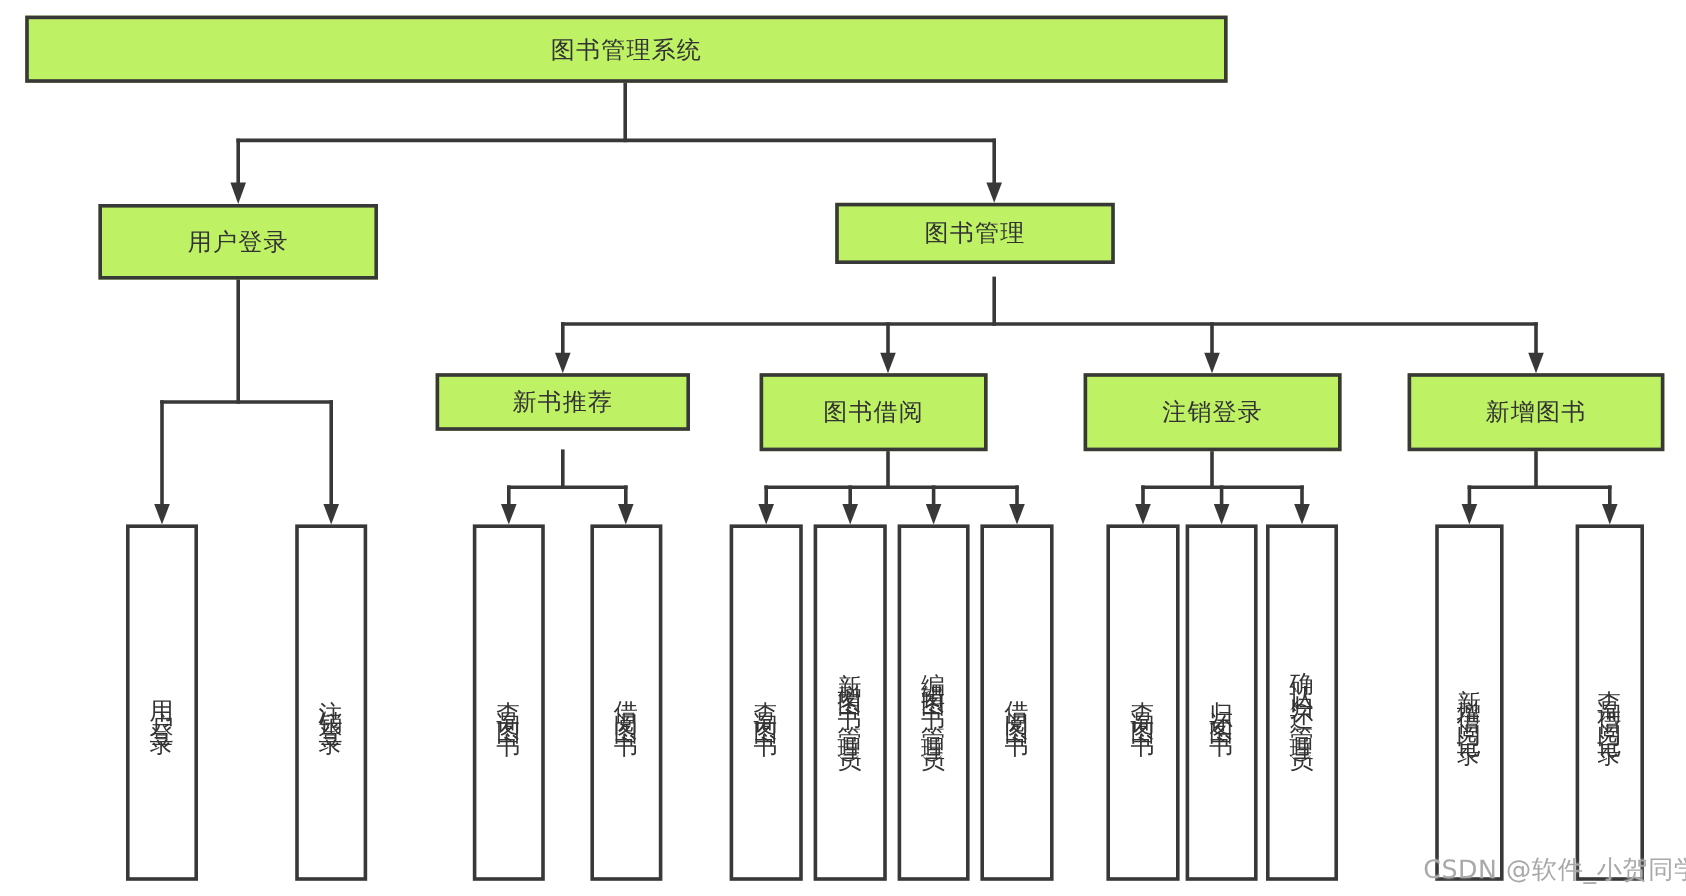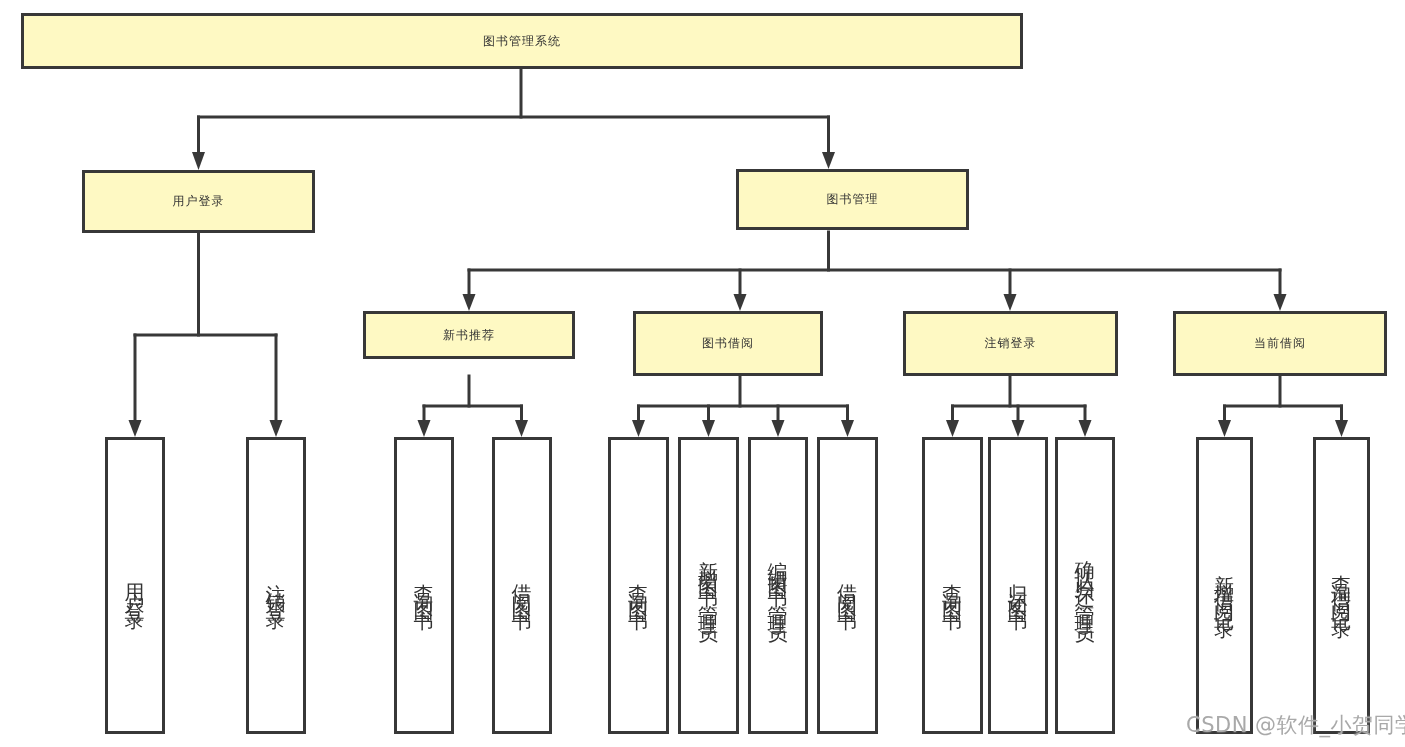--- a/index.html
+++ b/index.html
@@ -8,23 +8,23 @@
     --wm:#a9a9a9;
     --bg:#ffffff;
   }
   *{margin:0;padding:0;box-sizing:border-box;}
   body{background:var(--bg);font-family:"DejaVu Sans","Liberation Sans",sans-serif;}
   .stage{
     position:relative;width:1405px;height:747px;background:var(--bg);overflow:hidden;
   }
   .connectors{position:absolute;left:0;top:0;width:1405px;height:747px;}
   .node{
-    position:absolute;background:#fef9c3;border:3px solid var(--line);
+    position:absolute;background:#bef264;border:3px solid var(--line);
     display:flex;align-items:center;justify-content:center;
-    color:var(--text);font-size:12px;letter-spacing:1px;white-space:nowrap;
+    color:var(--text);font-size:20px;letter-spacing:1px;white-space:nowrap;
   }
   .vnode{
     position:absolute;background:#fff;border:3px solid var(--line);
     display:flex;align-items:center;justify-content:center;color:var(--text);
   }
   .vnode span{
     writing-mode:vertical-rl;text-orientation:mixed;
     font-size:20px;line-height:1.1;letter-spacing:9px;white-space:nowrap;
   }
   .watermark{
@@ -114,35 +114,35 @@
     </g>
   </svg>
 
   <div class="node" style="left:21px;top:13px;width:1002px;height:56px">
     <span>图书管理系统</span>
   </div>
 
   <div class="node" style="left:82px;top:170px;width:233px;height:63px">
     <span>用户登录</span>
   </div>
-  <div class="node" style="left:736px;top:169px;width:233px;height:61px">
+  <div class="node" style="left:696px;top:169px;width:233px;height:51px">
     <span>图书管理</span>
   </div>
 
   <div class="node" style="left:363px;top:311px;width:212px;height:48px">
     <span>新书推荐</span>
   </div>
   <div class="node" style="left:633px;top:311px;width:190px;height:65px">
     <span>图书借阅</span>
   </div>
   <div class="node" style="left:903px;top:311px;width:215px;height:65px">
     <span>注销登录</span>
   </div>
   <div class="node" style="left:1173px;top:311px;width:214px;height:65px">
-    <span>当前借阅</span>
+    <span>新增图书</span>
   </div>
 
   <div class="vnode" style="left:105px;top:437px;width:60px;height:297px">
     <span>用户登录</span>
   </div>
   <div class="vnode" style="left:246px;top:437px;width:60px;height:297px">
     <span>注销登录</span>
   </div>
 
   <div class="vnode" style="left:394px;top:437px;width:60px;height:297px">

